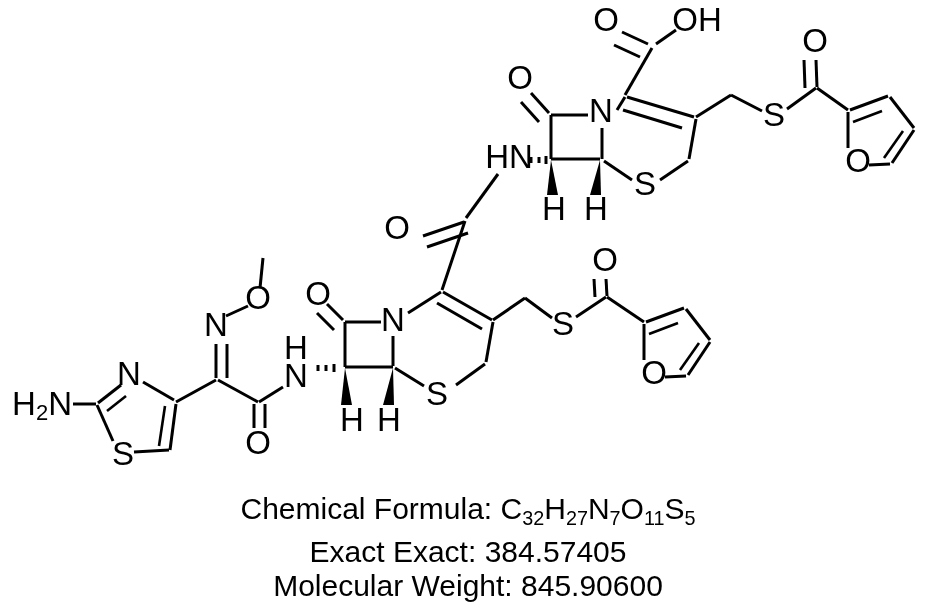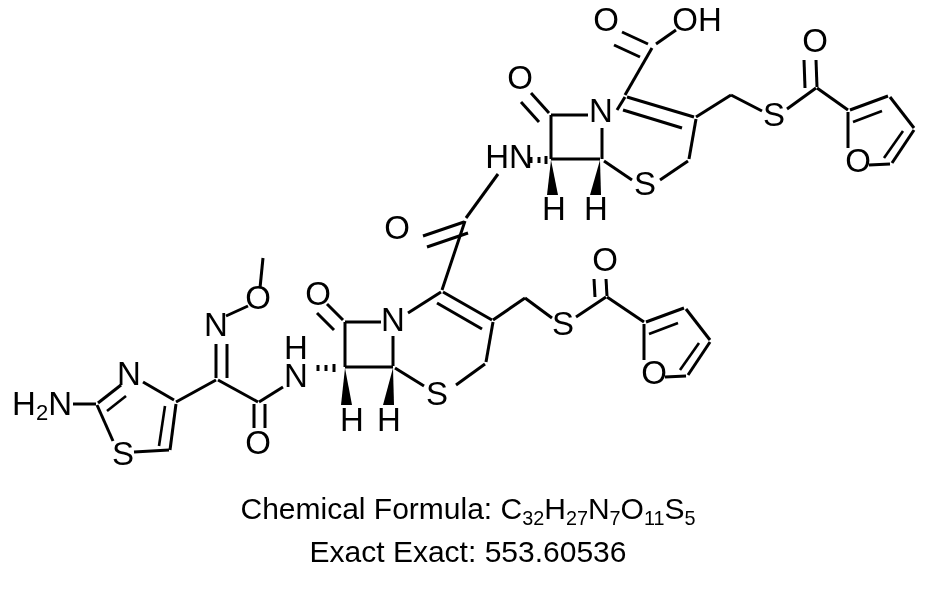--- a/index.html
+++ b/index.html
@@ -312,17 +312,21 @@
     </g>
   </svg>
 
   <div id="caption-block">
     <span class="caption-line">
       <span>Chemical Formula:</span>
       <span id="formula-value"> C<sub>32</sub>H<sub>27</sub>N<sub>7</sub>O<sub>11</sub>S<sub>5</sub></span>
     </span>
     <span class="caption-line">
       <span>Exact Exact:</span>
-      <span>553.60536</span>
+      <span>384.57405</span>
+    </span>
+    <span class="caption-line">
+      <span>Molecular Weight:</span>
+      <span>845.90600</span>
     </span>
   </div>
 
 </div>
 
 </body></html>

